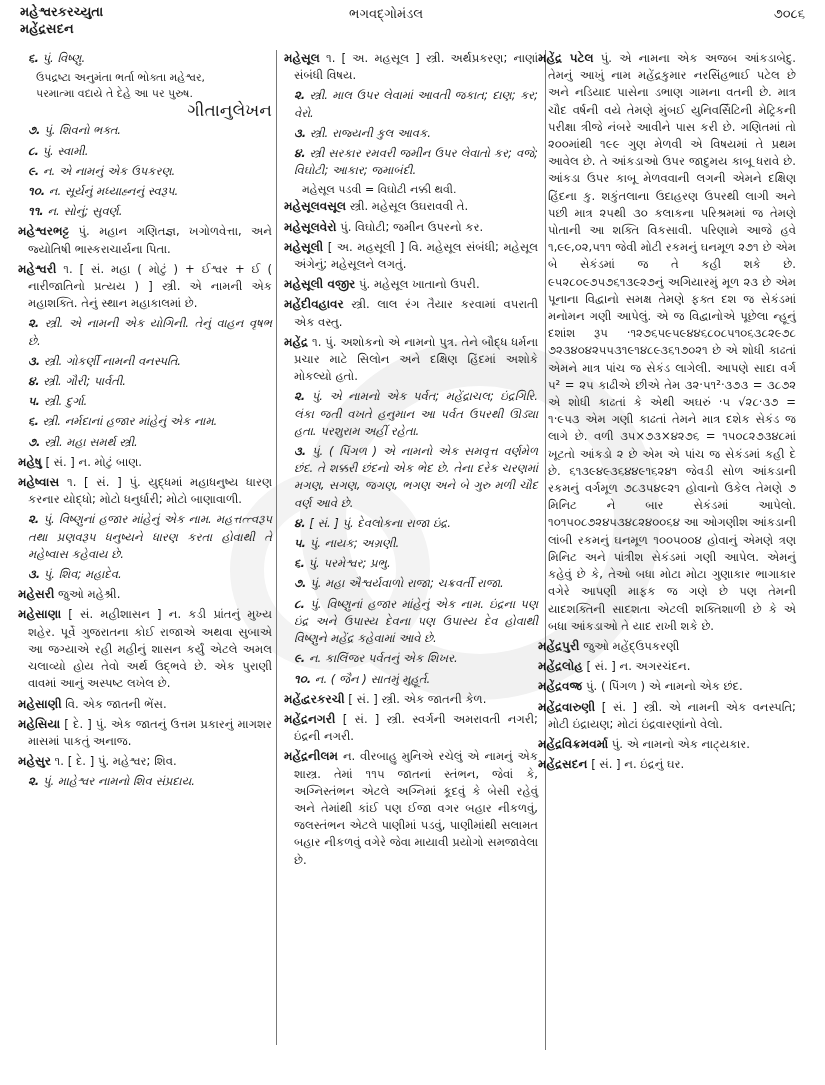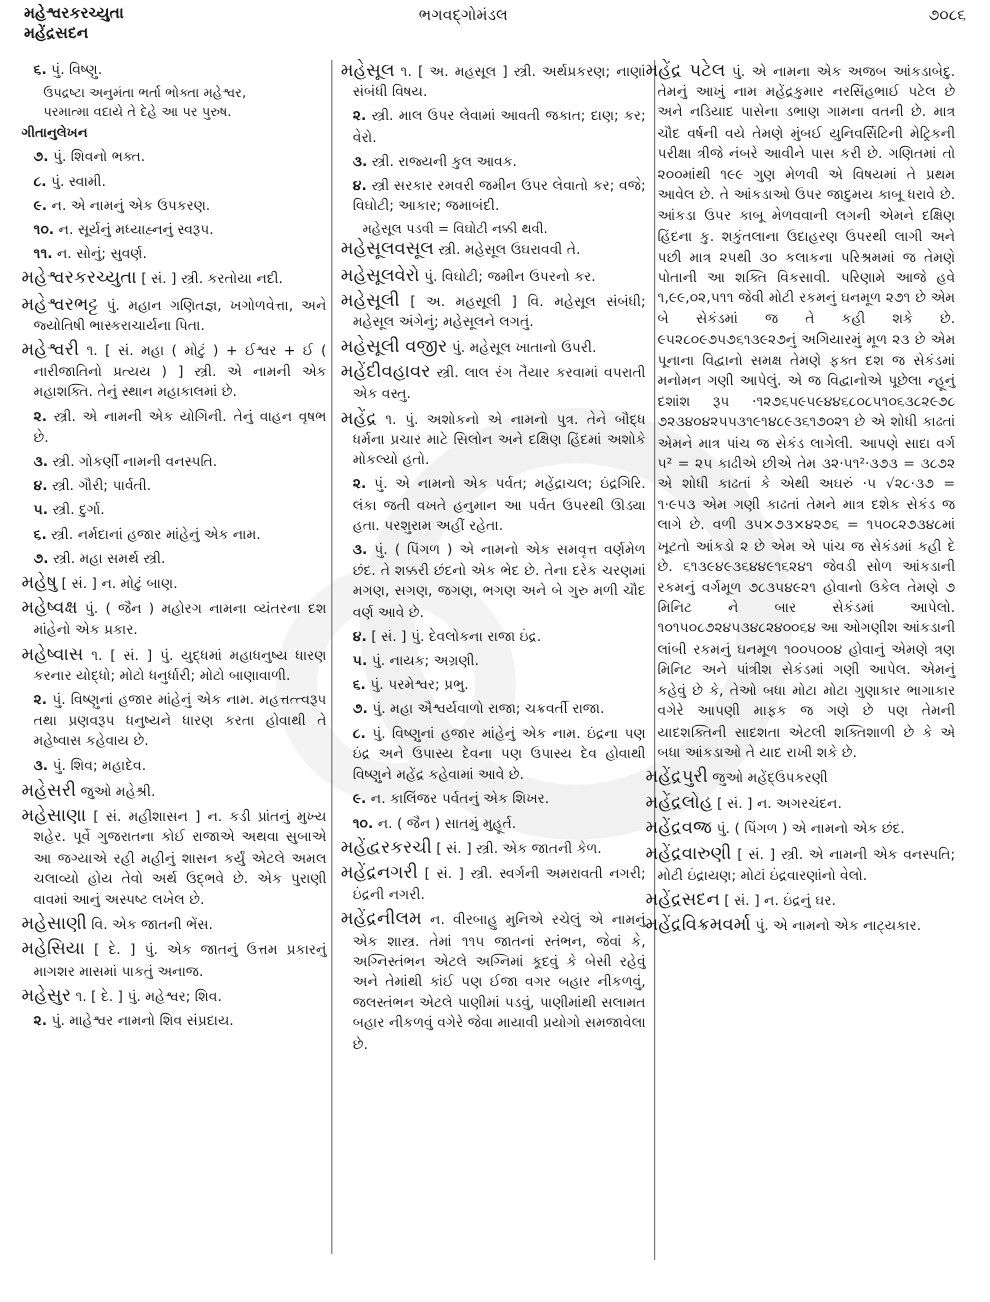--- a/index.html
+++ b/index.html
@@ -24,25 +24,25 @@
   .page-number { position: absolute; right: 20px; top: 6px; font-size: 13px; font-weight: normal; }
   .columns { position: absolute; left: 0; top: 50px; width: 825px; height: 1035px; z-index: 1; }
   .col { position: absolute; top: 0; font-size: 11.6px; line-height: 17.2px; }
   .col-1 { left: 18px; width: 254px; }
   .col-2 { left: 284px; width: 254px; }
   .col-3 { left: 538px; width: 258px; }
   .divider { position: absolute; top: 0; width: 1px; background: #777; }
   .div-1 { left: 276px; height: 995px; }
   .div-2 { left: 545px; height: 1000px; }
   .entry { margin: 0 0 3px 0; text-align: justify; text-indent: 0; padding-left: 10px; }
-  .entry .hw { font-weight: normal; font-size: 15px; margin-left: -10px; }
-  .sense { margin: 0 0 3px 0; padding-left: 10px; text-align: justify; }
+  .entry .hw { font-weight: bold; font-size: 12px; margin-left: -10px; }
+  .sense { margin: 0 0 3px 0; padding-left: 10px; text-align: justify; font-style: italic; }
   .sense .num { font-weight: bold; }
   .quote { margin: 0; padding-left: 18px; font-size: 11px; line-height: 16px; }
-  .quote-src { text-align: left; font-size: 11px; margin: 0 0 3px 0; font-weight: bold; }
+  .quote-src { text-align: right; font-size: 17px; margin: 0 0 3px 0; }
 </style>
 </head>
 <body>
 
 <div class="watermark"></div>
 <div class="watermark2"></div>
 
 <div class="header">
   <div class="guide-top">મહેશ્વરકરચ્યુતા</div>
   <div class="guide-bottom">મહેંદ્રસદન</div>
@@ -57,31 +57,29 @@
   <div class="col col-1">
     <p class="sense"><span class="num">૬.</span> <span>પું. વિષ્ણુ.</span></p>
     <p class="quote">ઉપદ્રષ્ટા અનુમંતા ભર્તા ભોક્તા મહેશ્વર,</p>
     <p class="quote">પરમાત્મા વદાયે તે દેહે આ પર પુરુષ.</p>
     <p class="quote-src">ગીતાનુલેખન</p>
     <p class="sense"><span class="num">૭.</span> <span>પું. શિવનો ભક્ત.</span></p>
     <p class="sense"><span class="num">૮.</span> <span>પું. સ્વામી.</span></p>
     <p class="sense"><span class="num">૯.</span> <span>ન. એ નામનું એક ઉપકરણ.</span></p>
     <p class="sense"><span class="num">૧૦.</span> <span>ન. સૂર્યનું મધ્યાહ્નનું સ્વરૂપ.</span></p>
     <p class="sense"><span class="num">૧૧.</span> <span>ન. સોનું; સુવર્ણ.</span></p>
-    <p class="entry"><span class="hw">મહેશ્વરકરચ્યુતા</span><span> [ સં. ] સ્ત્રી. કરતોયા નદી.</span></p>
     <p class="entry"><span class="hw">મહેશ્વરભટ્ટ</span><span> પું. મહાન ગણિતજ્ઞ, ખગોળવેત્તા, અને જ્યોતિષી ભાસ્કરાચાર્યના પિતા.</span></p>
     <p class="entry"><span class="hw">મહેશ્વરી</span><span> ૧. [ સં. મહા ( મોટું ) + ઈશ્વર + ઈ ( નારીજાતિનો પ્રત્યય ) ] સ્ત્રી. એ નામની એક મહાશક્તિ. તેનું સ્થાન મહાકાલમાં છે.</span></p>
     <p class="sense"><span class="num">૨.</span> <span>સ્ત્રી. એ નામની એક યોગિની. તેનું વાહન વૃષભ છે.</span></p>
     <p class="sense"><span class="num">૩.</span> <span>સ્ત્રી. ગોકર્ણી નામની વનસ્પતિ.</span></p>
     <p class="sense"><span class="num">૪.</span> <span>સ્ત્રી. ગૌરી; પાર્વતી.</span></p>
     <p class="sense"><span class="num">૫.</span> <span>સ્ત્રી. દુર્ગા.</span></p>
     <p class="sense"><span class="num">૬.</span> <span>સ્ત્રી. નર્મદાનાં હજાર માંહેનું એક નામ.</span></p>
     <p class="sense"><span class="num">૭.</span> <span>સ્ત્રી. મહા સમર્થ સ્ત્રી.</span></p>
     <p class="entry"><span class="hw">મહેષુ</span><span> [ સં. ] ન. મોટું બાણ.</span></p>
-    <p class="entry"><span class="hw">મહેષ્વક્ષ</span><span> પું. ( જૈન ) મહોરગ નામના વ્યંતરના દશ માંહેનો એક પ્રકાર.</span></p>
     <p class="entry"><span class="hw">મહેષ્વાસ</span><span> ૧. [ સં. ] પું. યુદ્ધમાં મહાધનુષ્ય ધારણ કરનાર યોદ્ધો; મોટો ધનુર્ધારી; મોટો બાણાવાળી.</span></p>
     <p class="sense"><span class="num">૨.</span> <span>પું. વિષ્ણુનાં હજાર માંહેનું એક નામ. મહત્તત્ત્વરૂપ તથા પ્રણવરૂપ ધનુષ્યને ધારણ કરતા હોવાથી તે મહેષ્વાસ કહેવાય છે.</span></p>
     <p class="sense"><span class="num">૩.</span> <span>પું. શિવ; મહાદેવ.</span></p>
     <p class="entry"><span class="hw">મહેસરી</span><span> જુઓ મહેશ્રી.</span></p>
     <p class="entry"><span class="hw">મહેસાણા</span><span> [ સં. મહીશાસન ] ન. કડી પ્રાંતનું મુખ્ય શહેર. પૂર્વે ગુજરાતના કોઈ રાજાએ અથવા સુબાએ આ જગ્યાએ રહી મહીનું શાસન કર્યું એટલે અમલ ચલાવ્યો હોય તેવો અર્થ ઉદ્ભવે છે. એક પુરાણી વાવમાં આનું અસ્પષ્ટ લખેલ છે.</span></p>
     <p class="entry"><span class="hw">મહેસાણી</span><span> વિ. એક જાતની ભેંસ.</span></p>
     <p class="entry"><span class="hw">મહેસિયા</span><span> [ દે. ] પું. એક જાતનું ઉત્તમ પ્રકારનું માગશર માસમાં પાકતું અનાજ.</span></p>
     <p class="entry"><span class="hw">મહેસુર</span><span> ૧. [ દે. ] પું. મહેશ્વર; શિવ.</span></p>
     <p class="sense"><span class="num">૨.</span> <span>પું. માહેશ્વર નામનો શિવ સંપ્રદાય.</span></p>
   </div>
@@ -111,16 +109,16 @@
     <p class="entry"><span class="hw">મહેંદ્રનગરી</span><span> [ સં. ] સ્ત્રી. સ્વર્ગની અમરાવતી નગરી; ઇંદ્રની નગરી.</span></p>
     <p class="entry"><span class="hw">મહેંદ્રનીલમ</span><span> ન. વીરબાહુ મુનિએ રચેલું એ નામનું એક શાસ્ત્ર. તેમાં ૧૧૫ જાતનાં સ્તંભન, જેવાં કે, અગ્નિસ્તંભન એટલે અગ્નિમાં કૂદવું કે બેસી રહેવું અને તેમાંથી કાંઈ પણ ઈજા વગર બહાર નીકળવું, જલસ્તંભન એટલે પાણીમાં પડવું, પાણીમાંથી સલામત બહાર નીકળવું વગેરે જેવા માયાવી પ્રયોગો સમજાવેલા છે.</span></p>
   </div>
 
   <div class="col col-3">
     <p class="entry"><span class="hw">મહેંદ્ર પટેલ</span><span> પું. એ નામના એક અજબ આંકડાબેદુ. તેમનું આખું નામ મહેંદ્રકુમાર નરસિંહભાઈ પટેલ છે અને નડિયાદ પાસેના ડભાણ ગામના વતની છે. માત્ર ચૌદ વર્ષની વયે તેમણે મુંબઈ યુનિવર્સિટિની મેટ્રિકની પરીક્ષા ત્રીજે નંબરે આવીને પાસ કરી છે. ગણિતમાં તો ૨૦૦માંથી ૧૯૯ ગુણ મેળવી એ વિષયમાં તે પ્રથમ આવેલ છે. તે આંકડાઓ ઉપર જાદુમય કાબૂ ધરાવે છે. આંકડા ઉપર કાબૂ મેળવવાની લગની એમને દક્ષિણ હિંદના કુ. શકુંતલાના ઉદાહરણ ઉપરથી લાગી અને પછી માત્ર ૨૫થી ૩૦ કલાકના પરિશ્રમમાં જ તેમણે પોતાની આ શક્તિ વિકસાવી. પરિણામે આજે હવે ૧,૯૯,૦૨,૫૧૧ જેવી મોટી રકમનું ઘનમૂળ ૨૭૧ છે એમ બે સેકંડમાં જ તે કહી શકે છે. ૯૫૨૮૦૯૭૫૭૬૧૩૯૨૭નું અગિયારમું મૂળ ૨૩ છે એમ પૂનાના વિદ્વાનો સમક્ષ તેમણે ફક્ત દશ જ સેકંડમાં મનોમન ગણી આપેલું. એ જ વિદ્વાનોએ પૂછેલા ન્હૂનું દશાંશ રૂપ ·૧૨૭૬૫૯૫૯૪૪૬૮૦૮૫૧૦૬૩૮૨૯૭૮ ૭૨૩૪૦૪૨૫૫૩૧૯૧૪૮૯૩૬૧૭૦૨૧ છે એ શોધી કાઢતાં એમને માત્ર પાંચ જ સેકંડ લાગેલી. આપણે સાદા વર્ગ ૫² = ૨૫ કાઢીએ છીએ તેમ ૩૨·૫૧²·૩૭૩ = ૩૮૭૨ એ શોધી કાઢતાં કે એથી અઘરું ·૫ √૨૮·૩૭ = ૧·૯૫૩ એમ ગણી કાઢતાં તેમને માત્ર દશેક સેકંડ જ લાગે છે. વળી ૩૫×૭૩×૪૨૭૬ = ૧૫૦૮૨૭૩૪૮માં ખૂટતો આંકડો ૨ છે એમ એ પાંચ જ સેકંડમાં કહી દે છે. ૬૧૩૯૪૯૩૬૪૪૯૧૬૨૪૧ જેવડી સોળ આંકડાની રકમનું વર્ગમૂળ ૭૮૩૫૪૯૨૧ હોવાનો ઉકેલ તેમણે ૭ મિનિટ ને બાર સેકંડમાં આપેલો. ૧૦૧૫૦૮૭૨૪૫૩૪૮૨૪૦૦૬૪ આ ઓગણીશ આંકડાની લાંબી રકમનું ઘનમૂળ ૧૦૦૫૦૦૪ હોવાનું એમણે ત્રણ મિનિટ અને પાંત્રીશ સેકંડમાં ગણી આપેલ. એમનું કહેવું છે કે, તેઓ બધા મોટા મોટા ગુણાકાર ભાગાકાર વગેરે આપણી માફક જ ગણે છે પણ તેમની યાદશક્તિની સાદશતા એટલી શક્તિશાળી છે કે એ બધા આંકડાઓ તે યાદ રાખી શકે છે.</span></p>
     <p class="entry"><span class="hw">મહેંદ્રપુરી</span><span> જુઓ મહેંદ્ઉપકરણી</span></p>
     <p class="entry"><span class="hw">મહેંદ્રલોહ</span><span> [ સં. ] ન. અગરચંદન.</span></p>
     <p class="entry"><span class="hw">મહેંદ્રવજ્ર</span><span> પું. ( પિંગળ ) એ નામનો એક છંદ.</span></p>
     <p class="entry"><span class="hw">મહેંદ્રવારુણી</span><span> [ સં. ] સ્ત્રી. એ નામની એક વનસ્પતિ; મોટી ઇંદ્રાયણ; મોટાં ઇંદ્રવારણાંનો વેલો.</span></p>
+    <p class="entry"><span class="hw">મહેંદ્રવિક્રમવર્મા</span><span> પું. એ નામનો એક નાટ્યકાર.</span></p>
     <p class="entry"><span class="hw">મહેંદ્રસદન</span><span> [ સં. ] ન. ઇંદ્રનું ઘર.</span></p>
-    <p class="entry"><span class="hw">મહેંદ્રવિક્રમવર્મા</span><span> પું. એ નામનો એક નાટ્યકાર.</span></p>
   </div>
 </div>
 
 </body></html>

